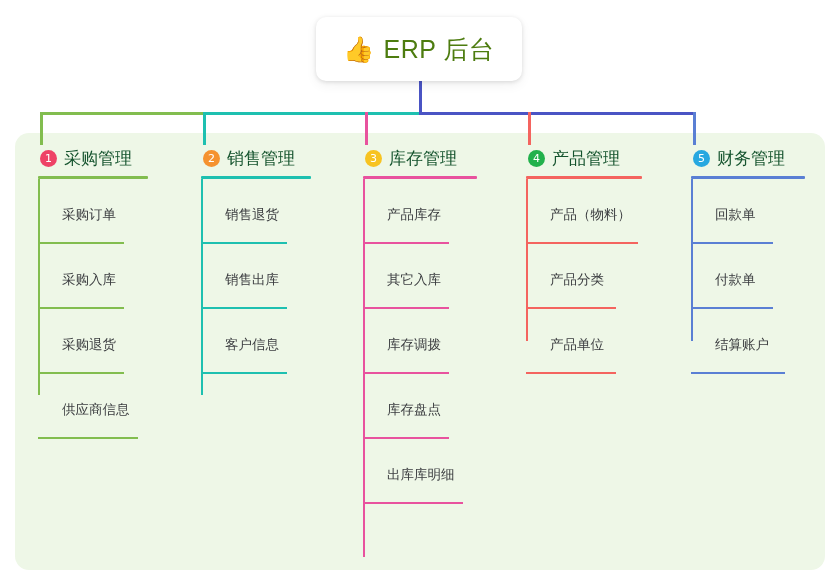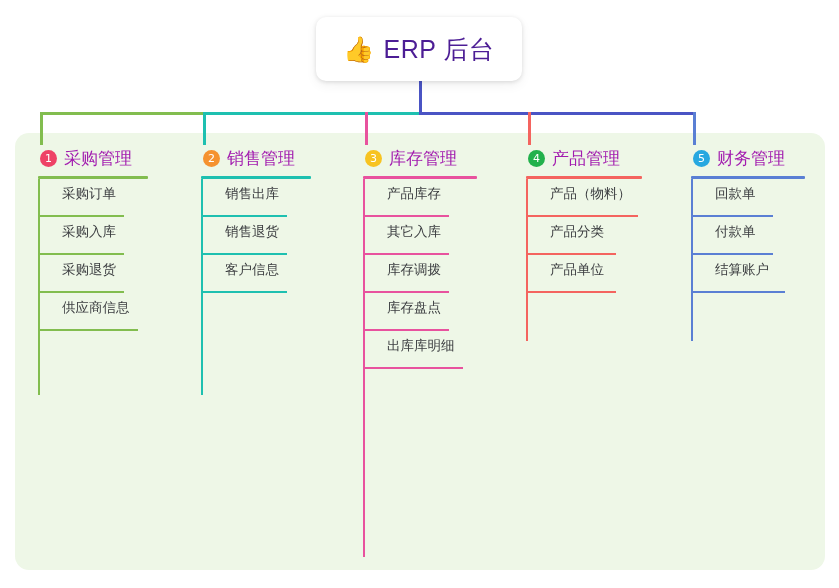--- a/index.html
+++ b/index.html
@@ -47,21 +47,21 @@
     justify-content: center;
     gap: 9px;
   }
   .root-emoji {
     font-size: 25px;
     line-height: 1;
     color: #f2b01e;
   }
   .root-title {
     font-size: 25px;
-    color: #4c1d95;
+    color: #4d7c0f;
     letter-spacing: 0.5px;
     white-space: nowrap;
   }
 
   
   .line {
     position: absolute;
   }
 
   
@@ -82,21 +82,21 @@
     border-radius: 50%;
     color: #ffffff;
     font-size: 11px;
     line-height: 17px;
     text-align: center;
     font-family: "DejaVu Sans", sans-serif;
     flex: none;
   }
   .col-title {
     font-size: 17px;
-    color: #a21caf;
+    color: #14532d;
     white-space: nowrap;
   }
   .head-rule {
     height: 3px;
     border-radius: 1px;
     margin-top: 5px;
   }
 
   
   .leaves {
@@ -104,23 +104,24 @@
     padding-left: 0;
   }
   .spine {
     position: absolute;
     left: 0;
     top: 0;
     width: 2px;
   }
   .leaf {
     position: relative;
-    height: 38px;
+    height: 65px;
     box-sizing: border-box;
     display: flex;
+    align-items: center;
   }
   .leaf-text {
     font-size: 13.5px;
     color: #3b3d40;
     white-space: nowrap;
     padding-left: 24px;
     margin-top: 6px;
   }
   .leaf-rule {
     position: absolute;
@@ -182,28 +183,28 @@
       </div>
       <div class="column" style="left: 201px;">
         <div class="col-head">
           <span class="badge" style="background: rgb(245, 146, 47);">2</span>
           <span class="col-title">销售管理</span>
         </div>
         <div class="head-rule" style="width: 110px; background: rgb(30, 192, 176);"></div>
         <div class="leaves">
           <div class="spine" style="background: rgb(30, 192, 176); height: 216px;"></div>
           <div class="leaf">
+            <span class="leaf-text">销售退货</span>
+            <div class="leaf-rule" style="width: 86px; background: rgb(30, 192, 176);"></div>
+          </div>
+          <div class="leaf">
             <span class="leaf-text">销售出库</span>
             <div class="leaf-rule" style="width: 86px; background: rgb(30, 192, 176);"></div>
           </div>
           <div class="leaf">
-            <span class="leaf-text">销售退货</span>
-            <div class="leaf-rule" style="width: 86px; background: rgb(30, 192, 176);"></div>
-          </div>
-          <div class="leaf">
             <span class="leaf-text">客户信息</span>
             <div class="leaf-rule" style="width: 86px; background: rgb(30, 192, 176);"></div>
           </div>
         </div>
       </div>
       <div class="column" style="left: 363px;">
         <div class="col-head">
           <span class="badge" style="background: rgb(247, 195, 33);">3</span>
           <span class="col-title">库存管理</span>
         </div>

